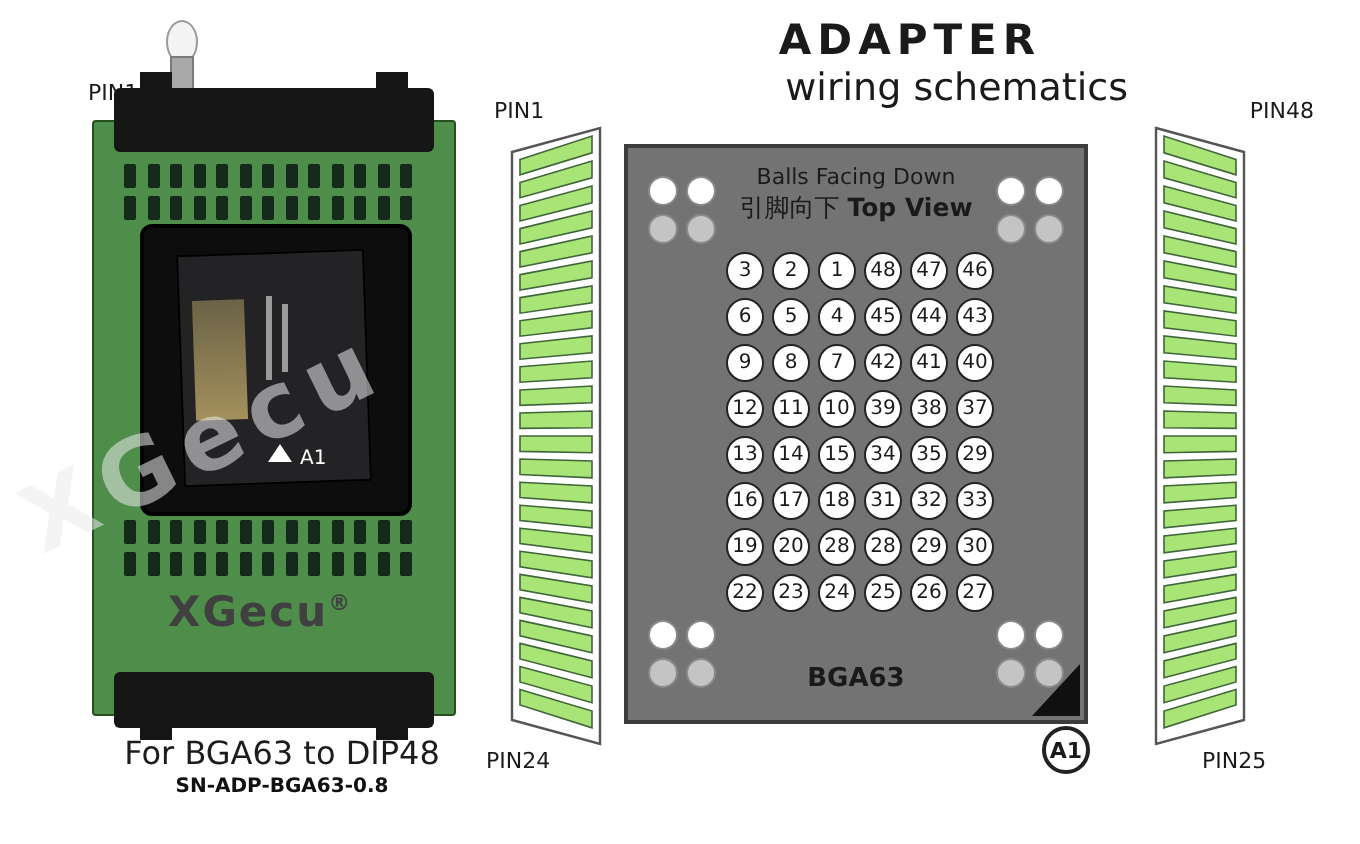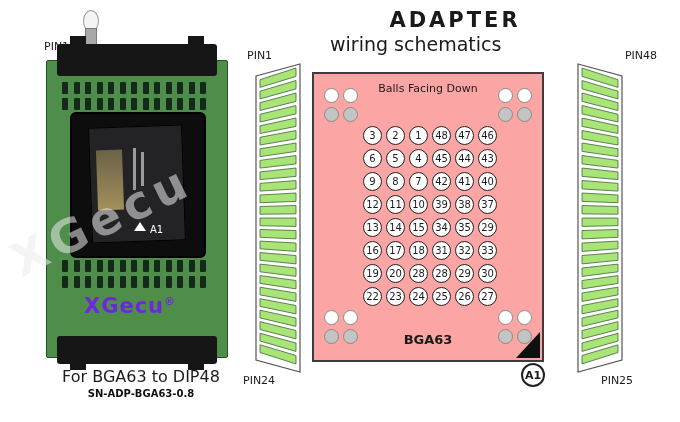--- a/index.html
+++ b/index.html
@@ -23,40 +23,40 @@
   .hole-row span{width:6px;height:12px;background:#15291a;border-radius:1px}
   .hr1{top:82px}.hr2{top:98px}.hr3{top:260px}.hr4{top:276px}
   .socket{left:70px;top:112px;width:136px;height:146px;background:#0d0d0d;border-radius:6px;border:2px solid #000}
   .chip{left:90px;top:126px;width:94px;height:116px;background:#232326;border:1px solid #000;transform:rotate(-2deg)}
   .chip-shine{left:97px;top:150px;width:26px;height:60px;background:linear-gradient(#6b6347,#a3905c);transform:rotate(-2deg)}
   .chip-mark{background:#cfcfcf;opacity:.7}
   .cm1{left:133px;top:148px;width:3px;height:42px}
   .cm2{left:141px;top:152px;width:3px;height:34px}
   .a1-tri{left:134px;top:222px;width:0;height:0;border-left:6px solid transparent;border-right:6px solid transparent;border-bottom:9px solid #fff}
   .a1-photo{left:150px;top:224px;color:#fff;font-size:10px}
-  .brand{left:84px;top:294px;width:120px;color:#6d28d9;font-size:21px;font-weight:700;letter-spacing:1px;z-index:3}
+  .brand{left:84px;top:294px;width:120px;color:#404040;font-size:21px;font-weight:700;letter-spacing:1px;z-index:3}
   .brand sup{font-size:11px}
   .watermark{left:14px;top:236px;width:320px;font-size:46px;font-weight:700;letter-spacing:6px;
              color:rgba(235,235,235,.55);transform:rotate(-26deg);transform-origin:left center;z-index:4;pointer-events:none}
   .cap1{left:40px;top:367px;width:202px;text-align:center;font-size:16px;color:#1c1c1c}
   .cap2{left:40px;top:388px;width:202px;text-align:center;font-size:10px;font-weight:700;color:#111}
 
   
   .title1{left:330px;top:8px;width:250px;text-align:center;font-size:21px;font-weight:700;letter-spacing:3px}
-  .title2{left:330px;top:33px;width:250px;text-align:left;font-size:19px}
+  .title2{left:314px;top:33px;width:250px;text-align:right;font-size:19px}
   .pin-label{font-size:11px}
   .lbl-pin1{left:247px;top:49px}
   .lbl-pin24{left:243px;top:374px}
   .lbl-pin48{left:601px;top:49px;width:56px;text-align:right}
   .lbl-pin25{left:601px;top:374px;width:56px;}
   .strip-svg{position:absolute;top:60px;width:54px;height:318px}
   .strip-left{left:250px}.strip-right{left:574px}
   .strip-outline{fill:#fff;stroke:#555;stroke-width:1.2}
   .pin-bar{fill:var(--pin-green,#a9e476);stroke:#40663a;stroke-width:.8}
-  .box{left:312px;top:72px;width:232px;height:290px;border:2px solid #3c3c3c;background:#fca5a5}
+  .box{left:312px;top:72px;width:232px;height:290px;border:2px solid #3c3c3c;background:#737373}
   .box-h1{position:absolute;top:8px;left:0;width:100%;text-align:center;font-size:11px}
   .box-h2{position:absolute;top:22px;left:0;width:100%;text-align:center;font-size:12.5px}
   .box-h2 b{font-weight:700}
   .ball-grid{position:absolute;left:49px;top:52px}
   .ball-row{display:flex;gap:4px;margin-bottom:4px}
   .ball{width:19px;height:19px;border:1.5px solid #222;border-radius:50%;background:#fff;
         font-size:10px;display:flex;align-items:center;justify-content:center}
   .corner{position:absolute;display:grid;grid-template-columns:15px 15px;gap:4px;width:34px}
   .c-tl{left:10px;top:14px}.c-tr{right:10px;top:14px}.c-bl{left:10px;bottom:16px}.c-br{right:10px;bottom:16px}
   .cball{width:15px;height:15px;border:1.2px solid #8a8a8a;border-radius:50%;background:#fff}
@@ -218,20 +218,21 @@
       <polygon points="44,227.2 8,233.0 8,241.4 44,234.9" class="pin-bar"></polygon>
       <polygon points="44,238.7 8,245.5 8,253.9 44,246.4" class="pin-bar"></polygon>
       <polygon points="44,250.2 8,258.0 8,266.4 44,257.9" class="pin-bar"></polygon>
       <polygon points="44,261.7 8,270.5 8,278.9 44,269.5" class="pin-bar"></polygon>
       <polygon points="44,273.3 8,283.0 8,291.4 44,281.0" class="pin-bar"></polygon>
       <polygon points="44,284.8 8,295.5 8,303.9 44,292.5" class="pin-bar"></polygon>
     </svg>
 
   <div class="abs box">
     <div class="box-h1">Balls Facing Down</div>
+    <div class="box-h2"><span>引脚向下</span> <b>Top View</b></div>
 
     <div class="corner c-tl">
         <div class="cball"></div>
         <div class="cball"></div>
         <div class="cball gray"></div>
         <div class="cball gray"></div>
       </div>
     <div class="corner c-tr">
         <div class="cball"></div>
         <div class="cball"></div>

